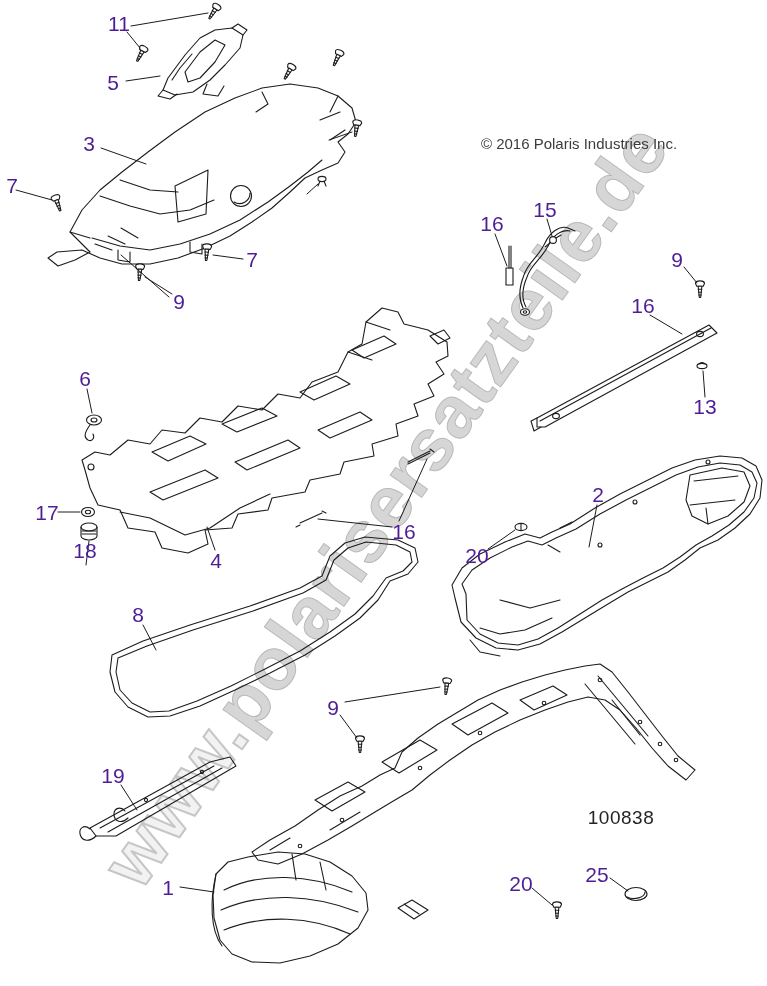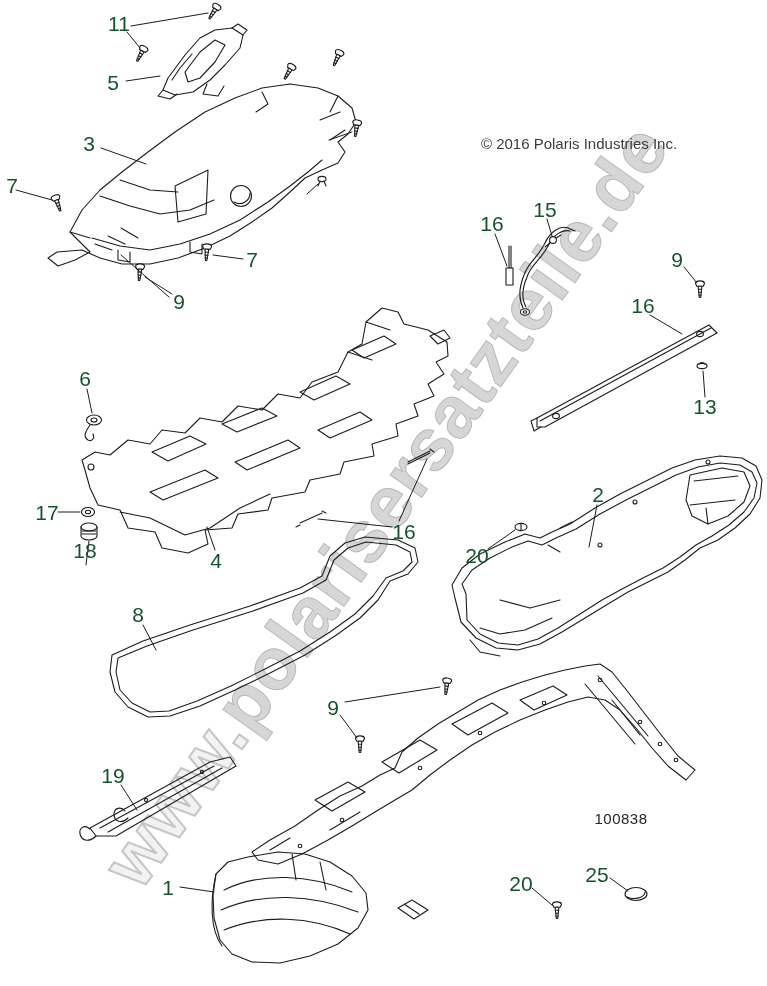--- a/index.html
+++ b/index.html
@@ -11,29 +11,29 @@
     position:absolute;left:385px;top:505px;z-index:1;
     transform:translate(-50%,-50%) rotate(-54.5deg);
     font-weight:bold;font-size:73px;letter-spacing:1px;white-space:nowrap;
     user-select:none;pointer-events:none;
   }
   .wm-prefix{color:#f2f2f2;-webkit-text-stroke:2px #c6c6c6;}
   .wm-main{color:#d6d6d6;-webkit-text-stroke:1px #b9b9b9;}
   svg.drawing{position:absolute;left:0;top:0;z-index:2;}
   .callout{
     position:absolute;z-index:3;transform:translate(-50%,-50%);
-    font-size:21px;color:#14532d;line-height:1;white-space:nowrap;
+    font-size:21px;color:#4c1d95;line-height:1;white-space:nowrap;
   }
   .copyright{
     position:absolute;left:579px;top:143px;z-index:3;transform:translate(-50%,-50%);
     font-size:15px;color:#3c3c3c;white-space:nowrap;
   }
   .drawnum{
     position:absolute;left:621px;top:818px;z-index:3;transform:translate(-50%,-50%);
-    font-size:15px;color:#242424;letter-spacing:.5px;white-space:nowrap;
+    font-size:19px;color:#242424;letter-spacing:.5px;white-space:nowrap;
   }
 </style>
 </head>
 <body>
 
 <div class="page">
 
   <div class="watermark"><span class="wm-prefix">www.</span><span class="wm-main">polarisersatzteile.de</span></div>
 
   <svg class="drawing" width="767" height="986" viewBox="0 0 767 986">

